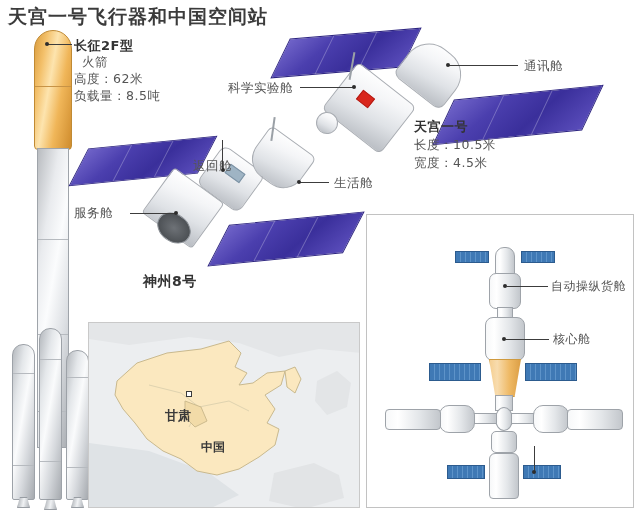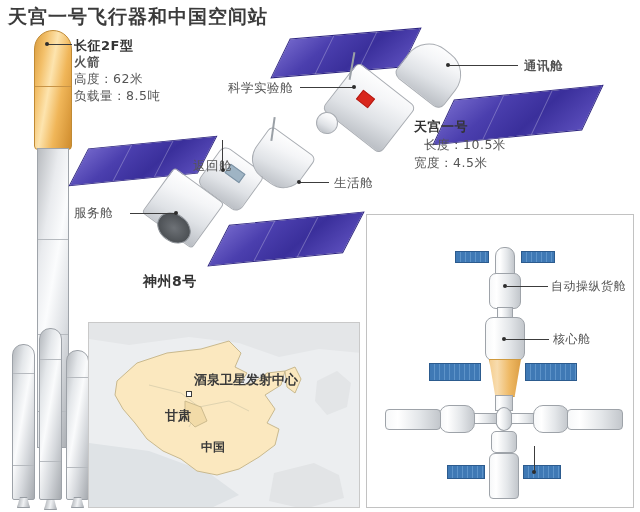--- a/index.html
+++ b/index.html
@@ -122,43 +122,43 @@
       <i style="top:116px"></i>
   </div>
   <div class="nozzle" style="left:9px;"></div>
   <div class="nozzle" style="left:36px;bottom:-2px;"></div>
   <div class="nozzle" style="left:63px;"></div>
 </div>
 
 <div class="leader abs" style="left:48px;top:44px;width:24px;height:1.4px;"></div>
 <div class="dot" style="left:45px;top:42px;"></div>
 <div class="abs lbl lbl-b" style="left:74px;top:37px;font-size:13px;">长征2F型</div>
-<div class="abs lbl" style="left:74px;top:54px;font-weight:bold;">火箭</div>
+<div class="abs lbl" style="left:82px;top:54px;">火箭</div>
 <div class="abs lbl" style="left:74px;top:71px;">高度：62米</div>
 <div class="abs lbl" style="left:74px;top:88px;">负载量：8.5吨</div>
 
 <div class="panel-purple" style="left:283px;top:33px;width:126px;height:40px;transform:skewX(-30deg) rotate(-5deg);"></div>
 <div class="panel-purple" style="left:447px;top:92px;width:142px;height:46px;transform:skewX(-30deg) rotate(-6deg);"></div>
 
 <div class="mod" style="left:402px;top:46px;width:60px;height:52px;border-radius:26px 26px 8px 8px;transform:rotate(38deg);"></div>
 <div class="mod" style="left:332px;top:78px;width:74px;height:60px;border-radius:6px;transform:rotate(38deg);"></div>
 <div class="flag" style="left:358px;top:93px;width:15px;height:12px;transform:rotate(38deg);"></div>
 <div class="mod" style="left:316px;top:112px;width:22px;height:22px;border-radius:50%;transform:rotate(38deg);"></div>
 <div class="abs" style="left:351px;top:52px;width:2px;height:28px;background:#9aa0a6;transform:rotate(10deg);"></div>
 
 <div class="abs lbl" style="left:228px;top:80px;">科学实验舱</div>
 <div class="leader abs" style="left:300px;top:87px;width:54px;height:1.2px;"></div>
 <div class="dot" style="left:352px;top:85px;"></div>
 
 <div class="leader abs" style="left:448px;top:65px;width:70px;height:1.2px;"></div>
 <div class="dot" style="left:446px;top:63px;"></div>
-<div class="abs lbl" style="left:524px;top:58px;font-weight:bold;">通讯舱</div>
+<div class="abs lbl" style="left:524px;top:58px;">通讯舱</div>
 
 <div class="abs lbl lbl-b" style="left:414px;top:118px;font-size:13px;">天宫一号</div>
-<div class="abs lbl" style="left:424px;top:137px;">长度：10.5米</div>
+<div class="abs lbl" style="left:414px;top:137px;">长度：10.5米</div>
 <div class="abs lbl" style="left:414px;top:155px;">宽度：4.5米</div>
 
 <div class="panel-purple" style="left:82px;top:142px;width:122px;height:38px;transform:skewX(-32deg) rotate(-6deg);"></div>
 <div class="panel-purple" style="left:222px;top:218px;width:128px;height:42px;transform:skewX(-32deg) rotate(-6deg);"></div>
 
 <div class="mod" style="left:152px;top:180px;width:62px;height:56px;border-radius:4px;transform:rotate(36deg);"></div>
 <div class="abs" style="left:156px;top:214px;width:34px;height:26px;border-radius:50%;background:radial-gradient(#6e7277,#3f4347);border:1px solid #8d9298;transform:rotate(36deg);"></div>
 <div class="mod" style="left:205px;top:155px;width:52px;height:48px;border-radius:8px;transform:rotate(36deg);"></div>
 <div class="abs" style="left:226px;top:168px;width:16px;height:9px;background:#9fb4c4;border:1px solid #7d93a5;transform:rotate(36deg);"></div>
 <div class="mod" style="left:252px;top:137px;width:56px;height:48px;border-radius:6px 6px 22px 22px;transform:rotate(36deg);"></div>
@@ -191,21 +191,20 @@
              L186 122 L170 134 L150 146 L128 152 L108 148 L92 136 L74 128 L58 116
              L46 100 L34 86 L26 72 Z" fill="#fbe8bf" stroke="#c9b98e" stroke-width="1"></path>
 
     <path d="M196 48 L206 44 L212 56 L206 70 L198 64 Z" fill="#fbe8bf" stroke="#c9b98e" stroke-width="1"></path>
 
     <path d="M60 62 L92 70 L110 84 L100 104" fill="none" stroke="#dfd3b0" stroke-width="1"></path>
     <path d="M110 84 L140 78 L160 88" fill="none" stroke="#dfd3b0" stroke-width="1"></path>
 
     <path d="M96 78 L112 84 L118 98 L106 104 L96 94 Z" fill="#f2dba8" stroke="#cdbb8e" stroke-width="1"></path>
   </svg>
-  <div class="map-txt" style="left:105px;top:48px;">酒泉卫星发射中心</div>
   <div class="map-sq" style="left:97px;top:68px;"></div>
   <div class="map-txt" style="left:76px;top:84px;">甘肃</div>
   <div class="map-txt" style="left:112px;top:116px;font-size:12px;">中国</div>
 </div>
 
 <div class="abs" id="futPanel">
 
   <div class="fmod" style="left:128px;top:32px;width:20px;height:28px;border-radius:9px 9px 2px 2px;"></div>
   <div class="sol-blue" style="left:88px;top:36px;width:34px;height:12px;"></div>
   <div class="sol-blue" style="left:154px;top:36px;width:34px;height:12px;"></div>

